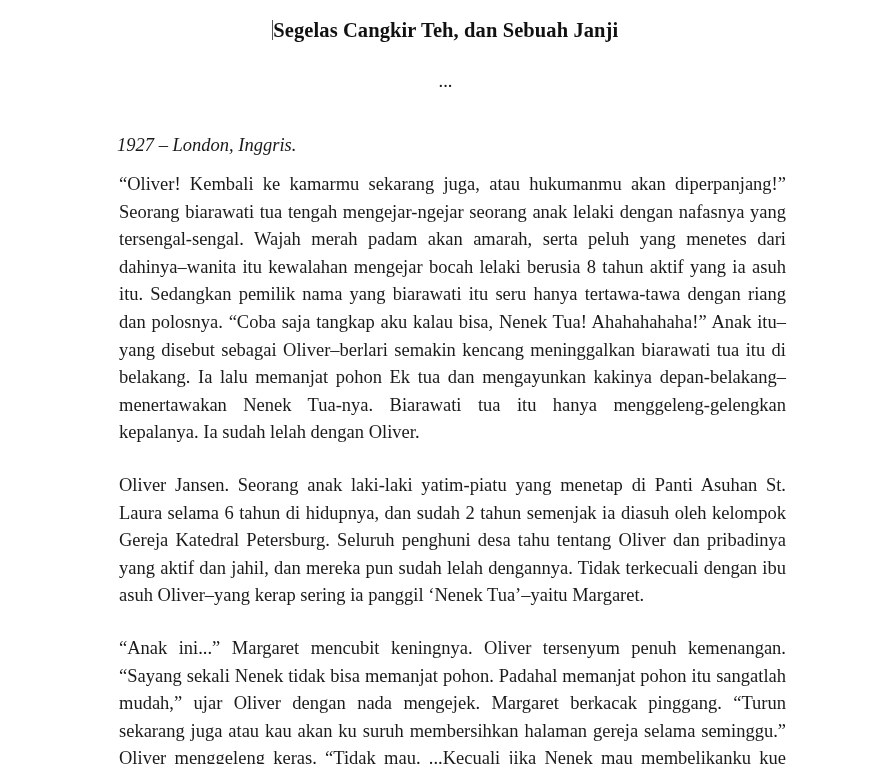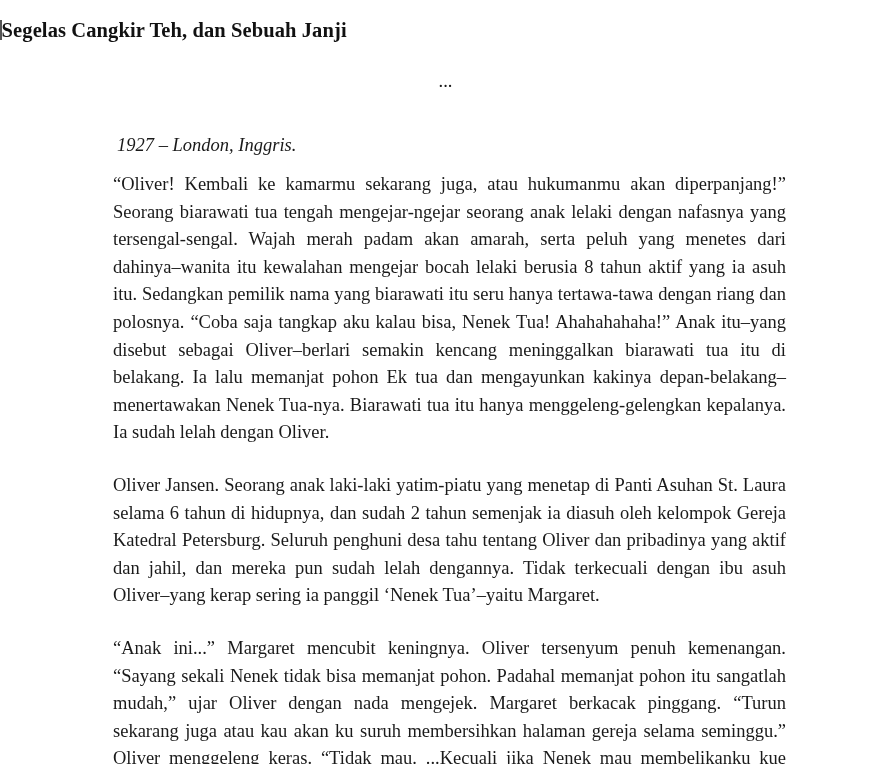--- a/index.html
+++ b/index.html
@@ -23,21 +23,21 @@
     background: #ffffff;
     box-sizing: border-box;
   }
 
   
   .doc-title {
     position: absolute;
     top: 2px;
     left: 0;
     width: 890px;
-    text-align: left;
+    text-align: center;
     font-size: 20.5px;
     font-weight: bold;
     letter-spacing: 0.1px;
     color: #111111;
     line-height: 28px;
     white-space: nowrap;
   }
   .caret {
     display: inline-block;
     width: 1.6px;
@@ -80,21 +80,21 @@
   }
 
   .paras {
     position: absolute;
     top: 171px;
     left: 0;
     width: 681px;
   }
 
   p.para {
-    margin: 0 0 25px 8px;
+    margin: 0 0 25px 14px;
     font-size: 18.5px;
     line-height: 27.6px;
     text-align: justify;
     text-justify: inter-word;
     color: #1a1a1a;
     hyphens: none;
     -webkit-hyphens: none;
   }
   p.para:last-child {
     margin-bottom: 0;

